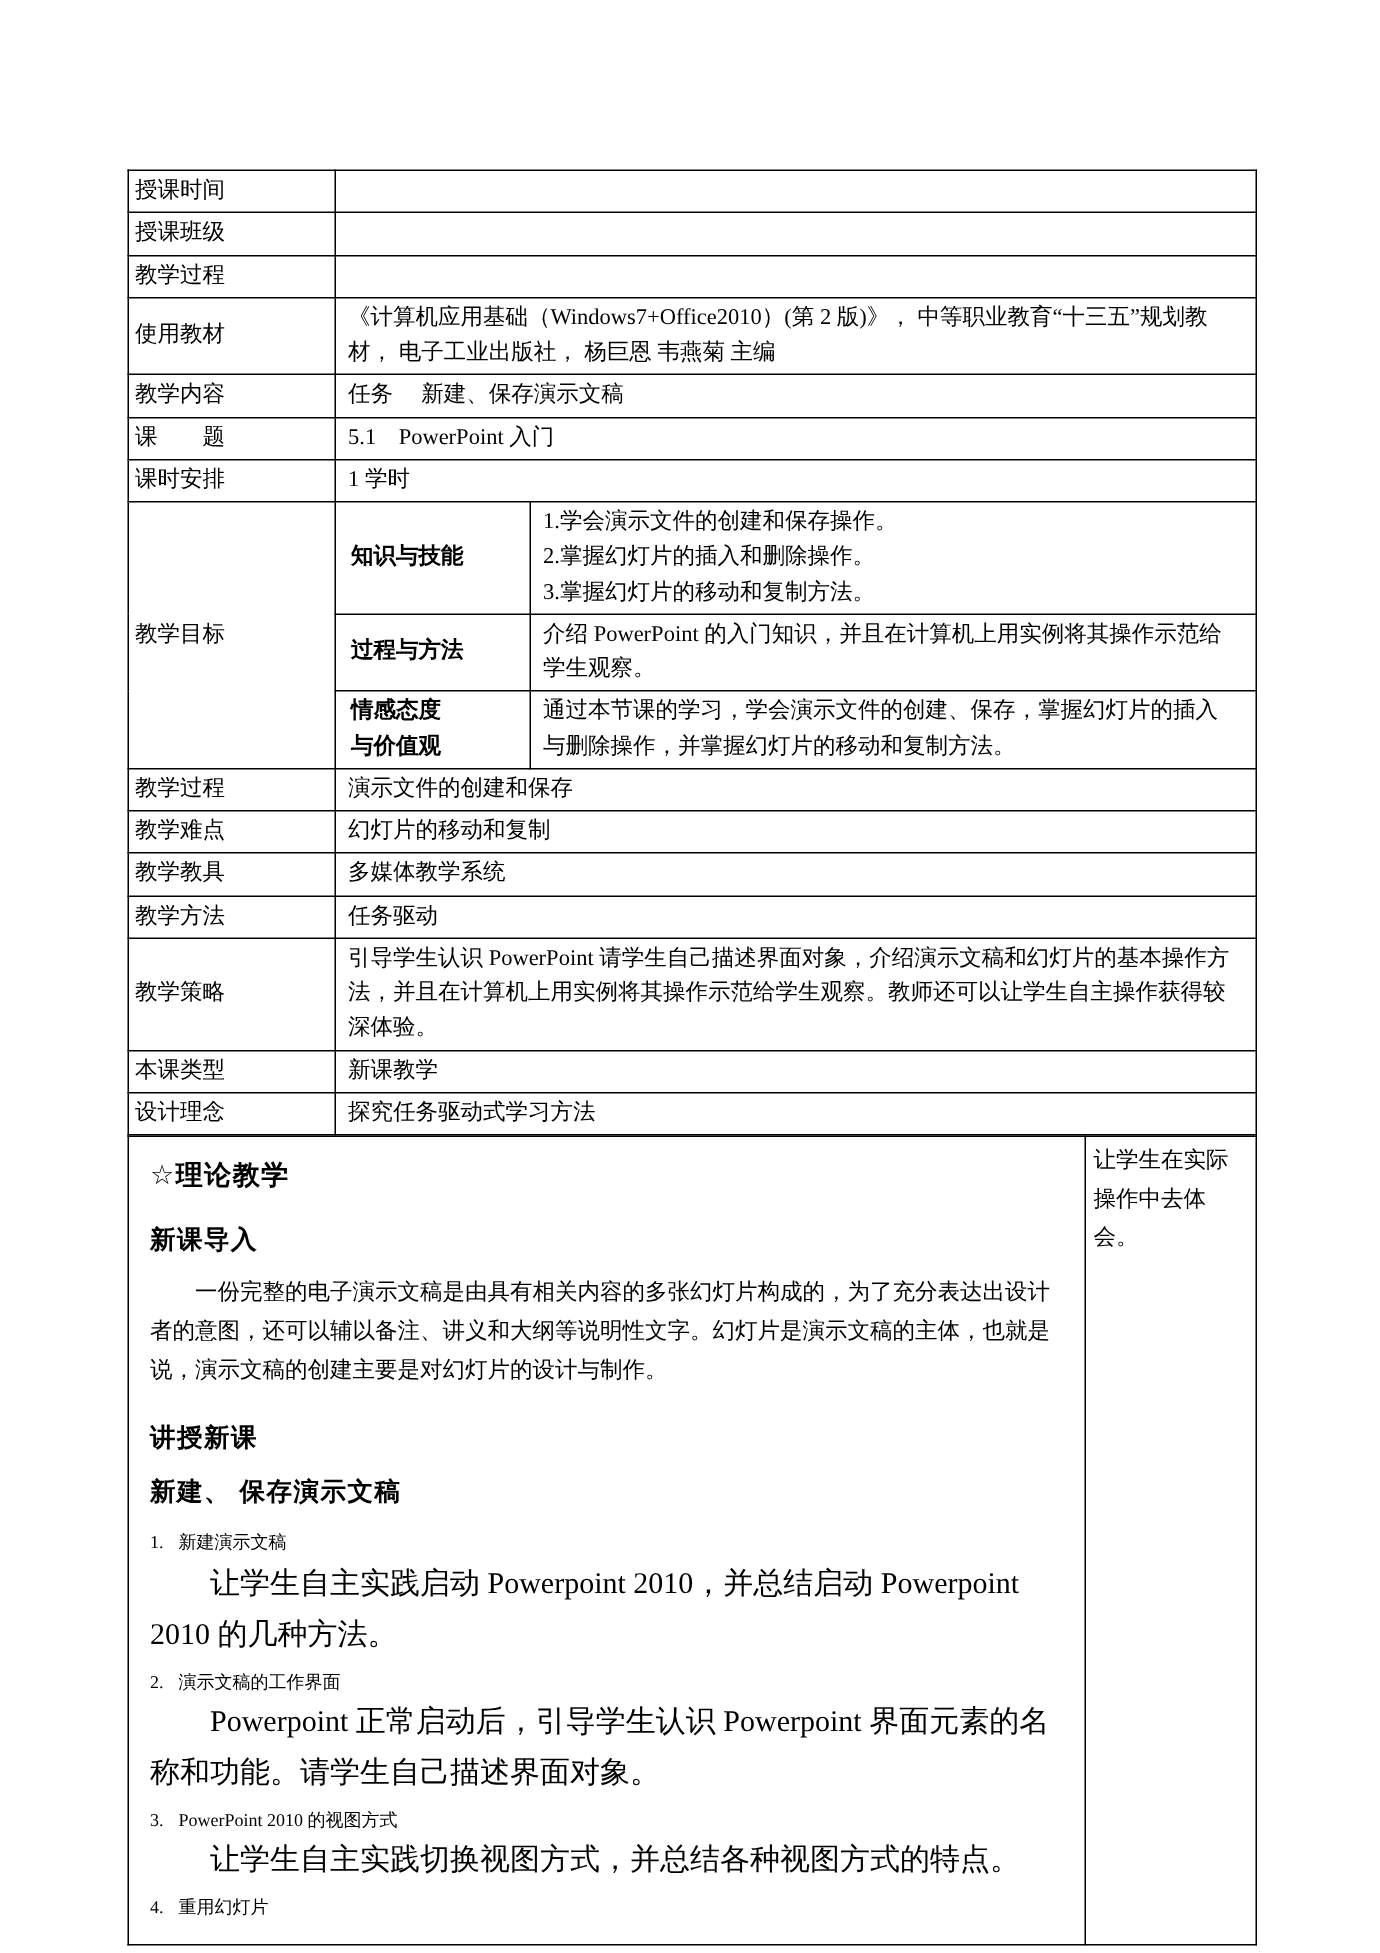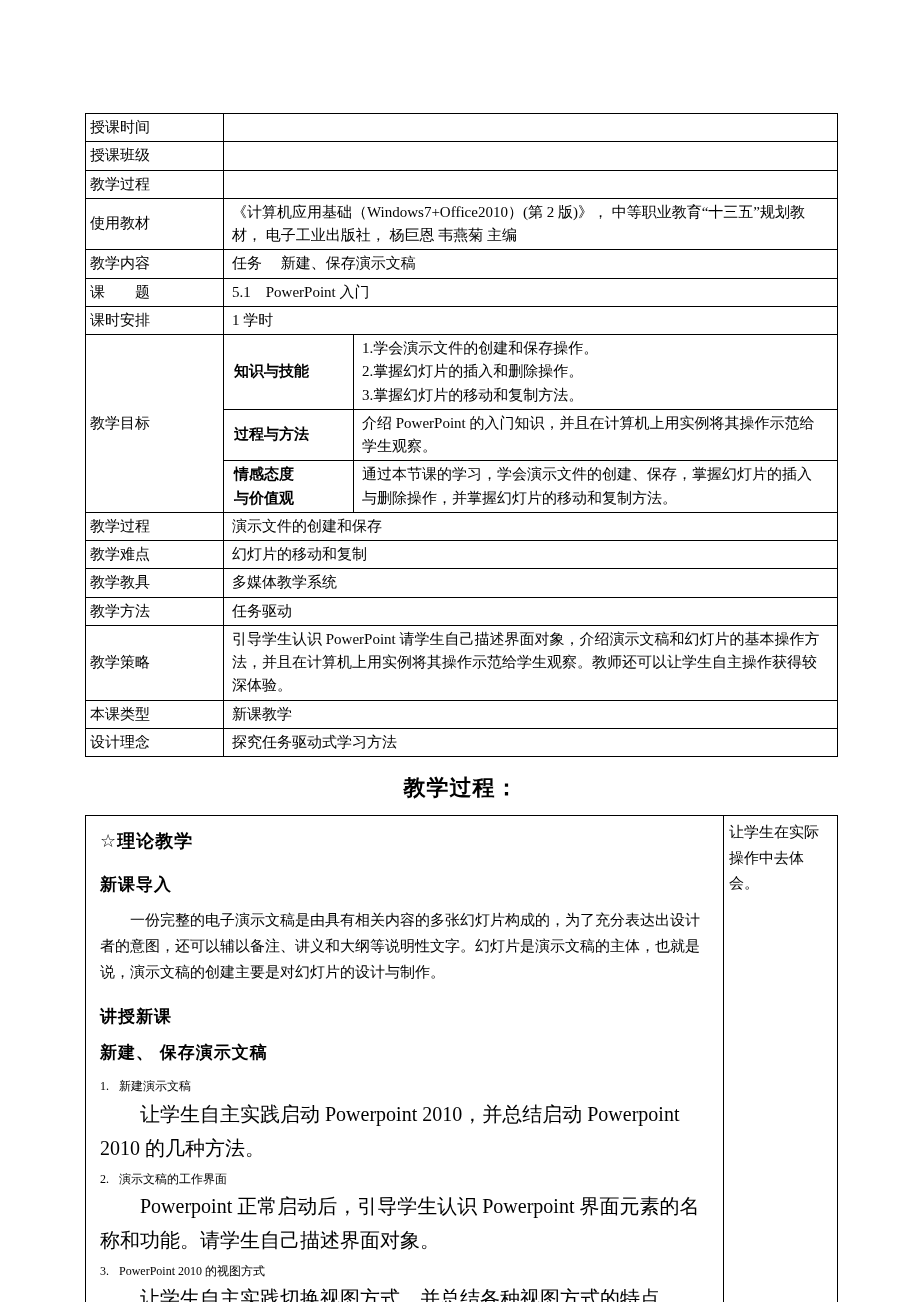--- a/index.html
+++ b/index.html
@@ -187,21 +187,20 @@
         <td class="label-cell">本课类型</td>
         <td class="value-cell" colspan="2">新课教学</td>
       </tr>
       <tr>
         <td class="label-cell">设计理念</td>
         <td class="value-cell" colspan="2">探究任务驱动式学习方法</td>
       </tr>
     </tbody>
   </table>
 
-  <h1 class="process-heading">教学过程：</h1>
 
   <table class="process-table">
     <colgroup>
       <col style="width:638px">
       <col style="width:114px">
     </colgroup>
     <tbody>
       <tr>
         <td class="left-cell">
           <h2 class="h-theory">☆理论教学</h2>

